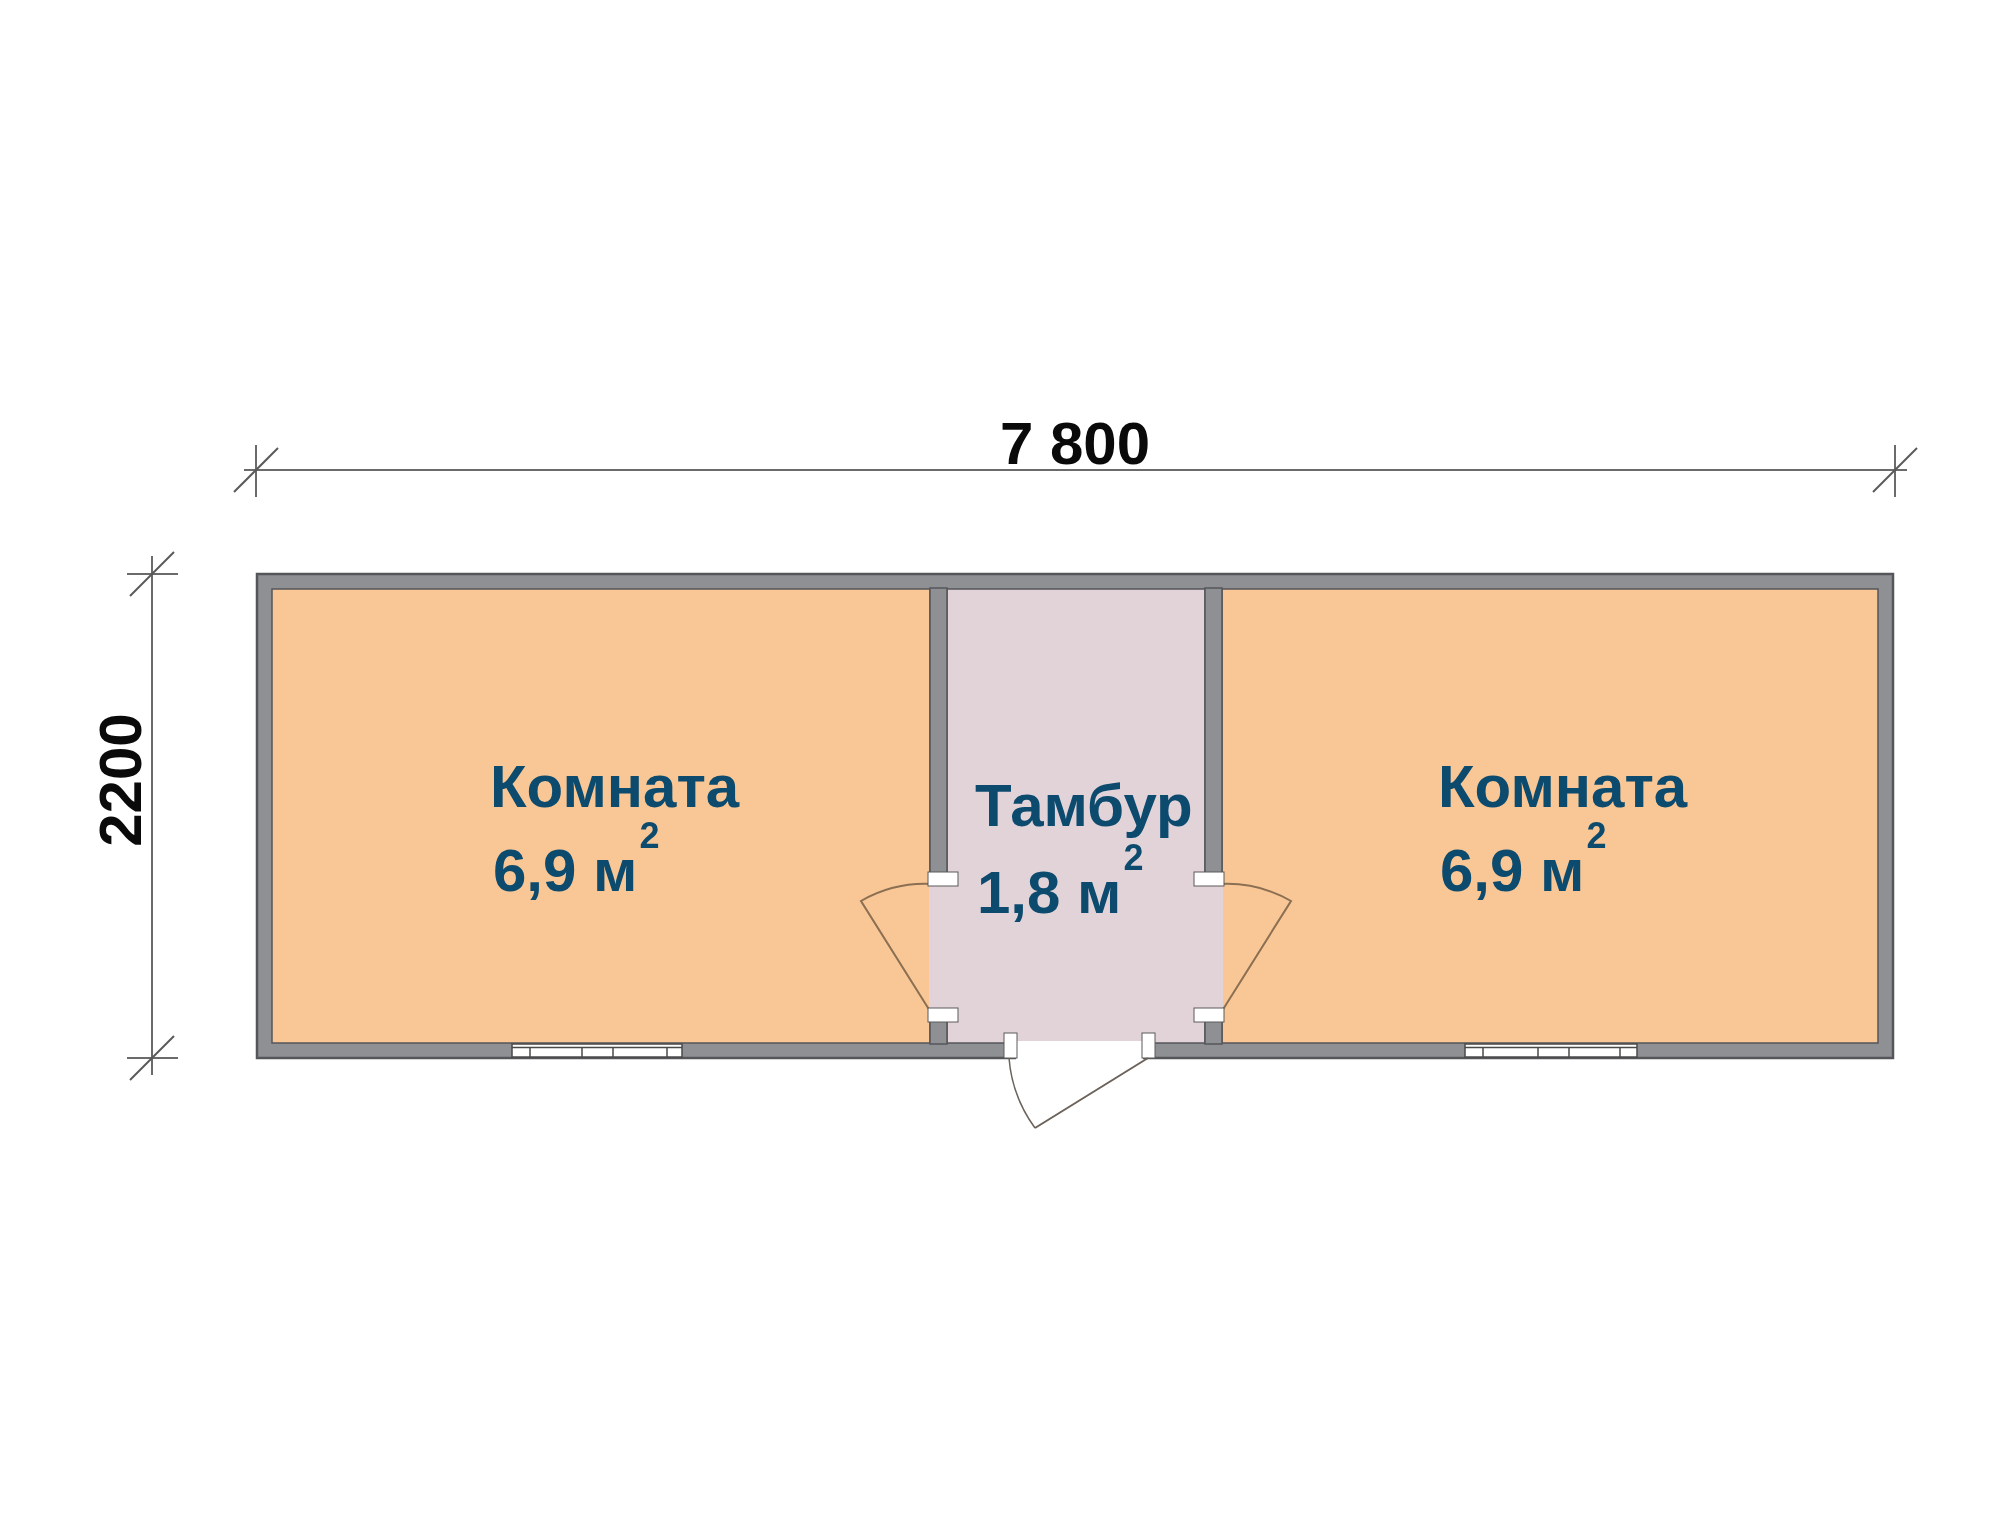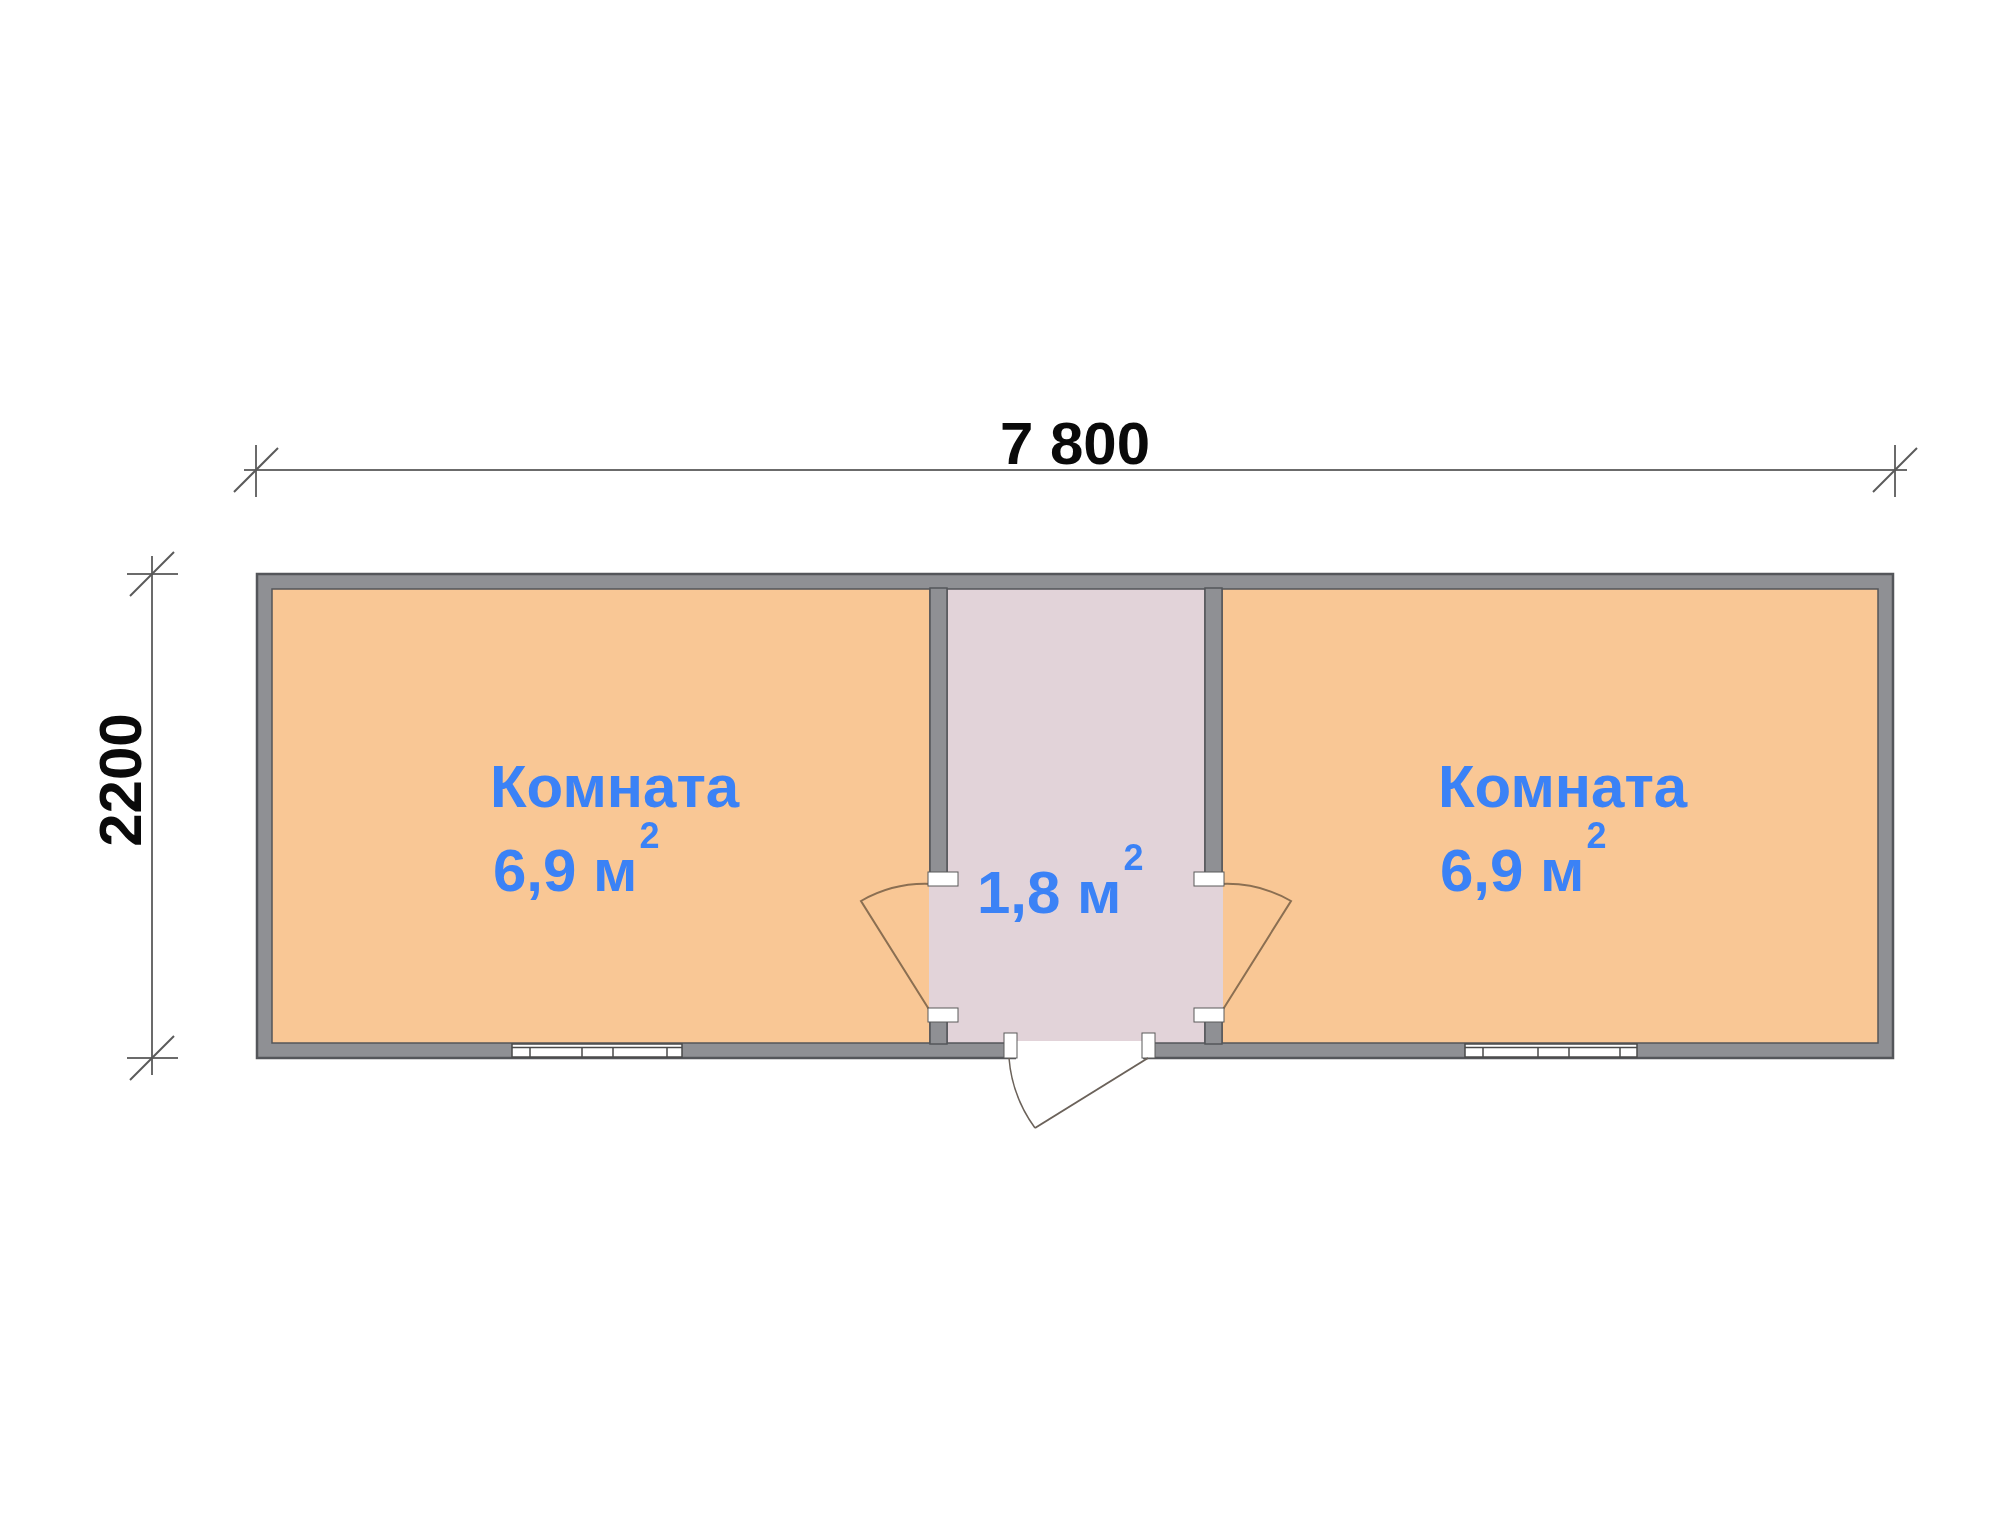--- a/index.html
+++ b/index.html
@@ -6,21 +6,21 @@
   #canvas{
     position:relative;
     width:2000px;height:1538px;
     background:#ffffff;
     font-family:Liberation Sans, sans-serif;
     overflow:hidden;
   }
   #plan-svg{position:absolute;left:0;top:0;}
   .lbl{
     position:absolute;
-    color:#3b82f6;
+    color:#0c4a6e;
     font-weight:700;
     font-size:60px;
     line-height:1;
     white-space:nowrap;
   }
   .lbl sup{
     font-size:36px;
     position:relative;
     top:-22px;
     left:2px;
@@ -107,18 +107,19 @@
     </g>
   </svg>
 
   <div class="dim-lbl" style="left:925px;top:413px;width:300px;">7 800</div>
 
   <div class="dim-lbl" id="dim-height-label" style="left:-29px;top:749px;width:300px;height:62px;">2200</div>
 
   <div class="lbl" style="left:490px;top:757px;">Комната</div>
   <div class="lbl" style="left:493px;top:840px;"><span>6,9 м</span><sup>2</sup></div>
 
+  <div class="lbl" style="left:975px;top:776px;">Тамбур</div>
   <div class="lbl" style="left:977px;top:862px;"><span>1,8 м</span><sup>2</sup></div>
 
   <div class="lbl" style="left:1438px;top:757px;">Комната</div>
   <div class="lbl" style="left:1440px;top:840px;"><span>6,9 м</span><sup>2</sup></div>
 
 </div>
 
 </body></html>

